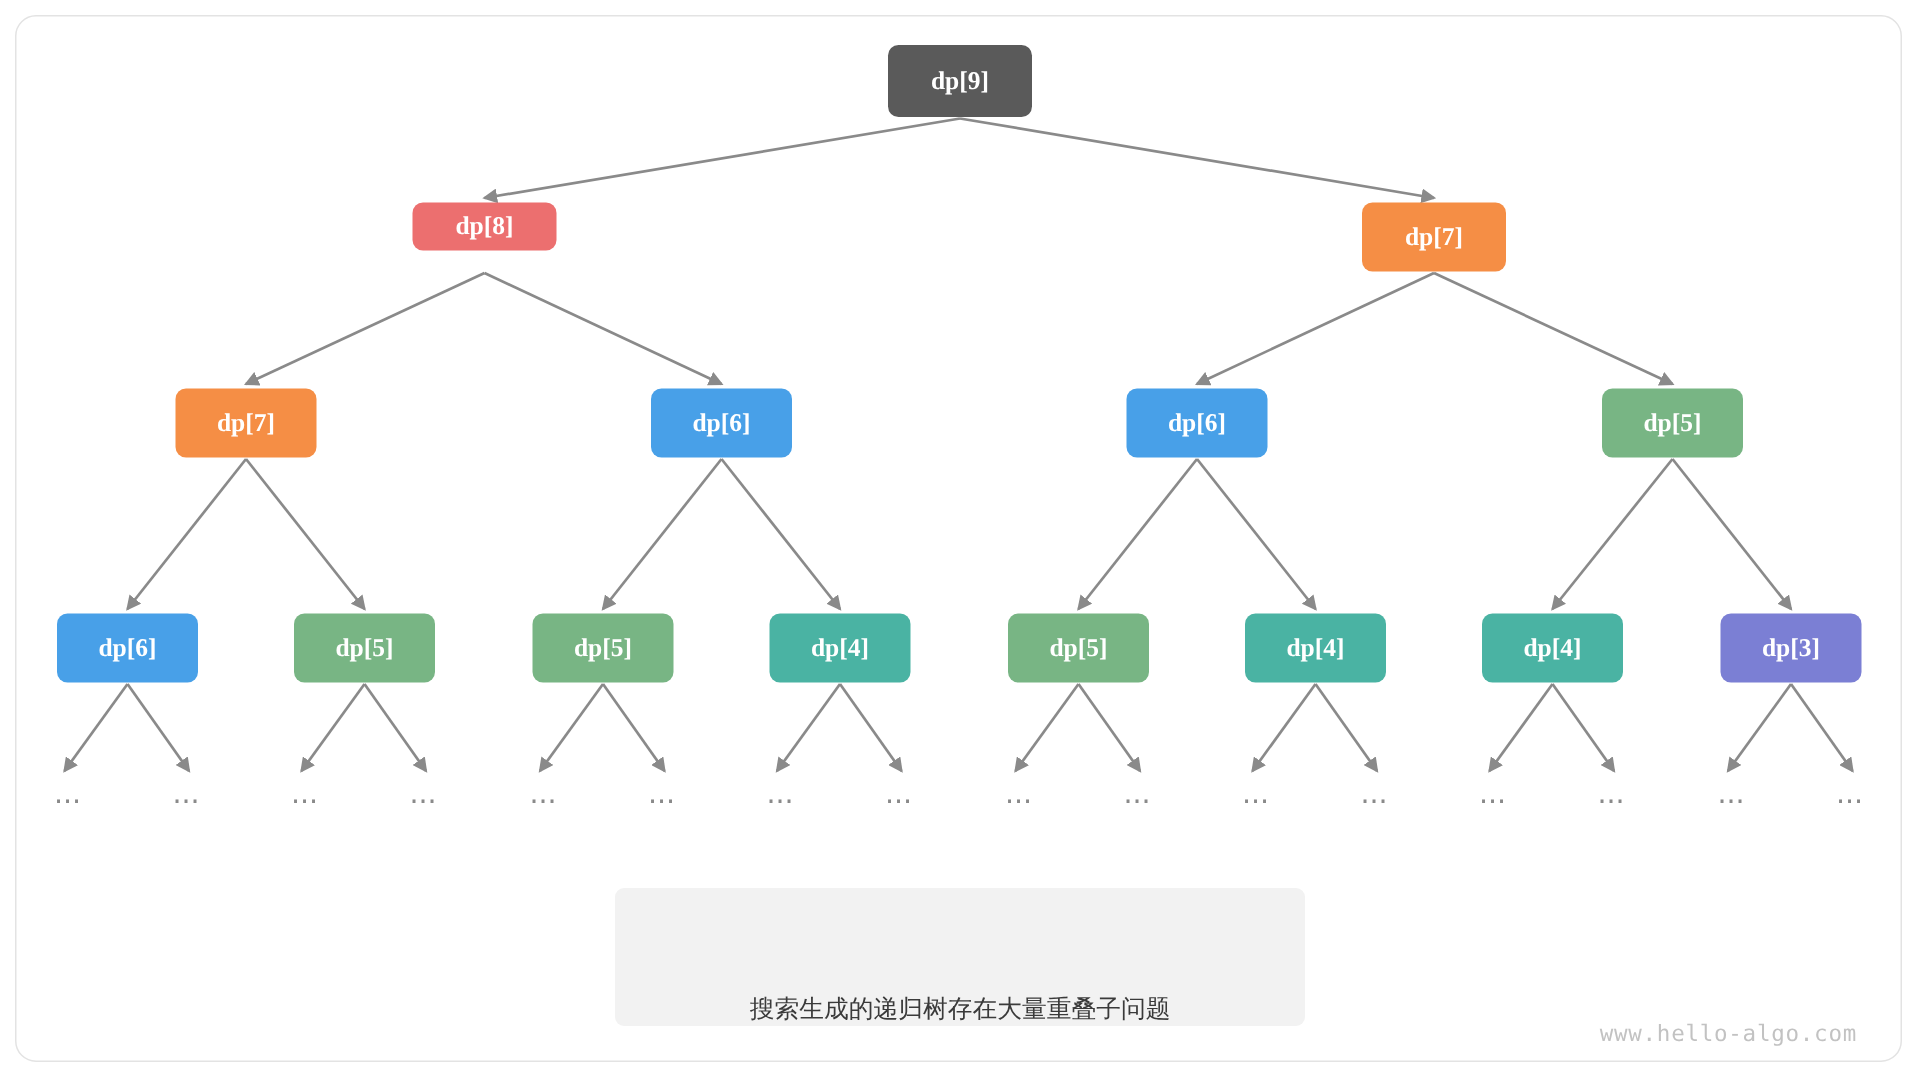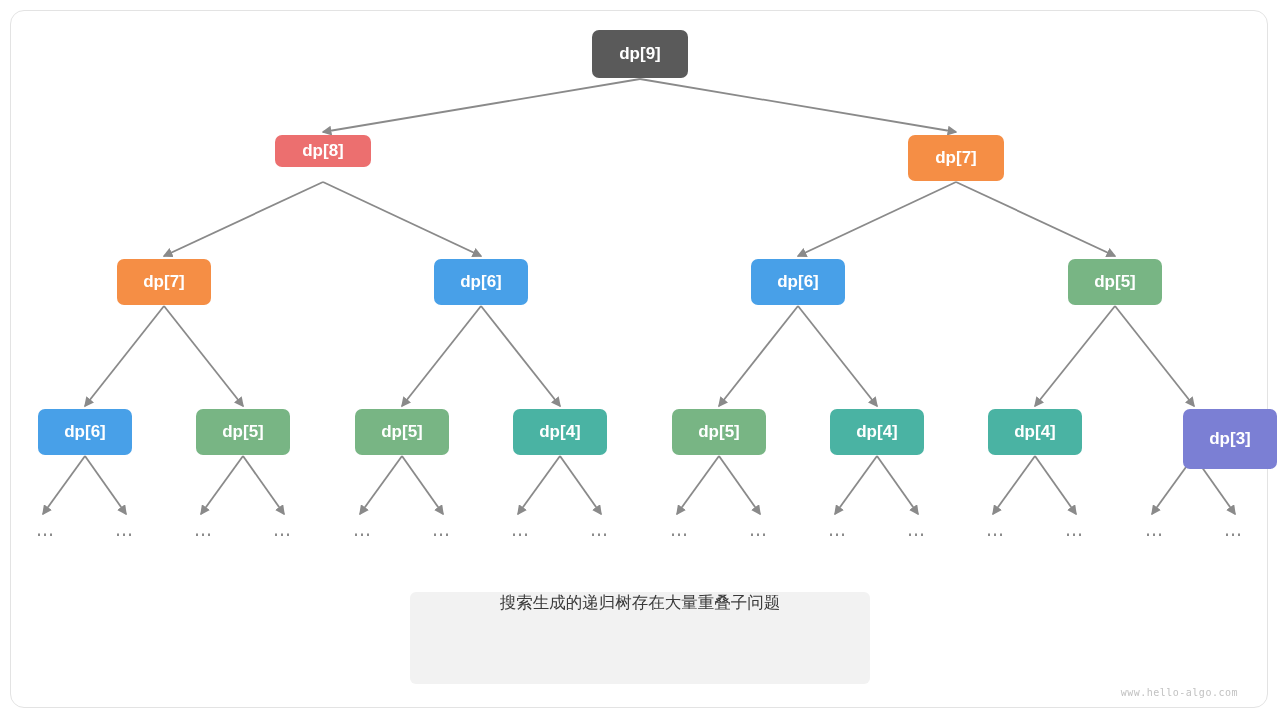--- a/index.html
+++ b/index.html
@@ -34,21 +34,21 @@
     top: 0;
     width: 1280px;
     height: 720px;
     pointer-events: none;
   }
   .node {
     position: absolute;
     box-sizing: border-box;
     border-radius: 7px;
     color: #ffffff;
-    font-family: Liberation Sans, sans-serif;
+    font-family: Liberation Serif, serif;
     font-size: 17px;
     font-weight: bold;
     display: flex;
     align-items: center;
     justify-content: center;
     letter-spacing: 0px;
     white-space: nowrap;
   }
   .dots {
     position: absolute;
@@ -63,40 +63,40 @@
     position: absolute;
     left: 410px;
     top: 592px;
     width: 460px;
     height: 92px;
     background: #f2f2f2;
     border-radius: 6px;
     display: flex;
     flex-direction: column;
     align-items: center;
-    justify-content: flex-start;
+    justify-content: flex-end;
     gap: 7px;
   }
   .caption-line {
     color: #3a3a3a;
     font-size: 16.5px;
     font-family: "DejaVu Sans", "Liberation Sans", sans-serif;
     white-space: nowrap;
   }
   .caption-line sup {
     font-size: 11px;
     font-weight: bold;
   }
   #watermark {
     position: absolute;
     right: 42px;
     bottom: 22px;
     color: #c2c2c2;
     font-family: "DejaVu Sans Mono", "Liberation Mono", monospace;
-    font-size: 10px;
+    font-size: 15px;
     letter-spacing: 0.5px;
   }
 </style>
 </head>
 <body>
 
 <div id="canvas">
   <div id="frame"></div>
 
   <svg id="edges">
@@ -149,21 +149,21 @@
       <div class="node" style="left: 434px; top: 259px; width: 94px; height: 46px; background: rgb(72, 160, 232);">dp[6]</div>
       <div class="node" style="left: 751px; top: 259px; width: 94px; height: 46px; background: rgb(72, 160, 232);">dp[6]</div>
       <div class="node" style="left: 1068px; top: 259px; width: 94px; height: 46px; background: rgb(120, 181, 132);">dp[5]</div>
       <div class="node" style="left: 38px; top: 409px; width: 94px; height: 46px; background: rgb(72, 160, 232);">dp[6]</div>
       <div class="node" style="left: 196px; top: 409px; width: 94px; height: 46px; background: rgb(120, 181, 132);">dp[5]</div>
       <div class="node" style="left: 355px; top: 409px; width: 94px; height: 46px; background: rgb(120, 181, 132);">dp[5]</div>
       <div class="node" style="left: 513px; top: 409px; width: 94px; height: 46px; background: rgb(74, 179, 163);">dp[4]</div>
       <div class="node" style="left: 672px; top: 409px; width: 94px; height: 46px; background: rgb(120, 181, 132);">dp[5]</div>
       <div class="node" style="left: 830px; top: 409px; width: 94px; height: 46px; background: rgb(74, 179, 163);">dp[4]</div>
       <div class="node" style="left: 988px; top: 409px; width: 94px; height: 46px; background: rgb(74, 179, 163);">dp[4]</div>
-      <div class="node" style="left: 1147px; top: 409px; width: 94px; height: 60px; background: rgb(123, 127, 212); margin-left: 36px;">dp[3]</div>
+      <div class="node" style="left: 1147px; top: 409px; width: 94px; height: 46px; background: rgb(123, 127, 212);">dp[3]</div>
     </div>
   <div id="dots-layer">
       <div class="dots" style="left: 25px; top: 520px;">...</div>
       <div class="dots" style="left: 104px; top: 520px;">...</div>
       <div class="dots" style="left: 183px; top: 520px;">...</div>
       <div class="dots" style="left: 262px; top: 520px;">...</div>
       <div class="dots" style="left: 342px; top: 520px;">...</div>
       <div class="dots" style="left: 421px; top: 520px;">...</div>
       <div class="dots" style="left: 500px; top: 520px;">...</div>
       <div class="dots" style="left: 579px; top: 520px;">...</div>

